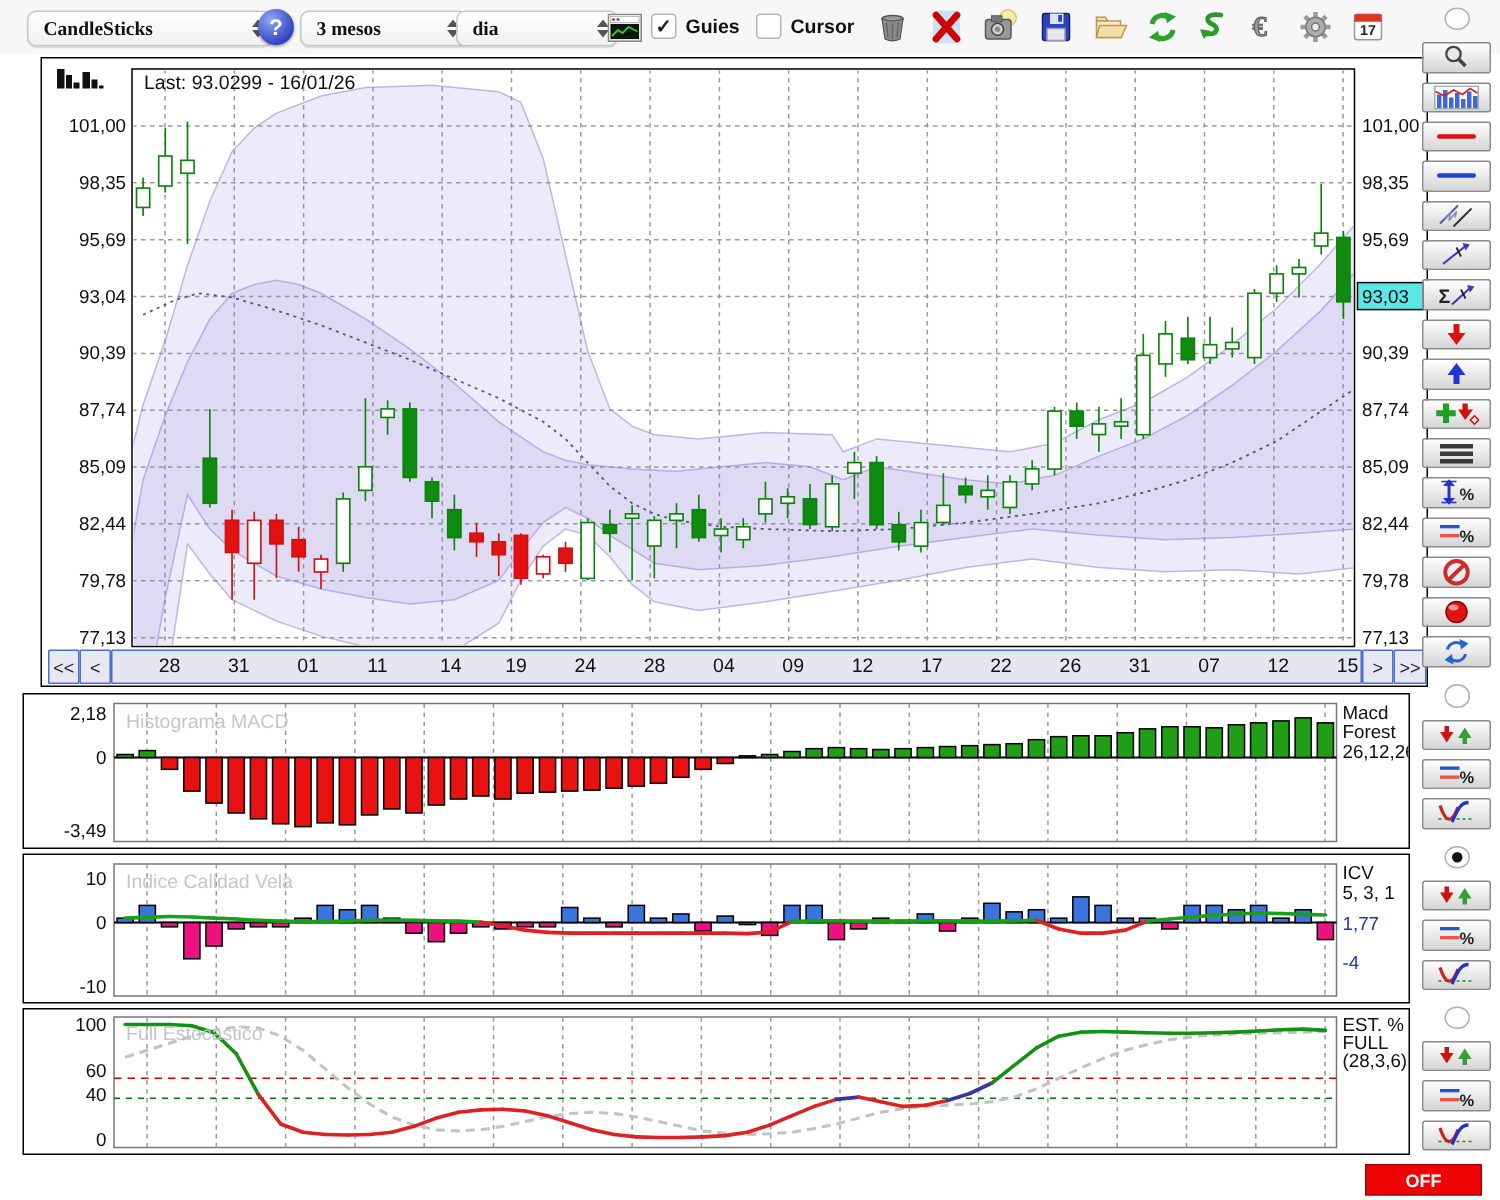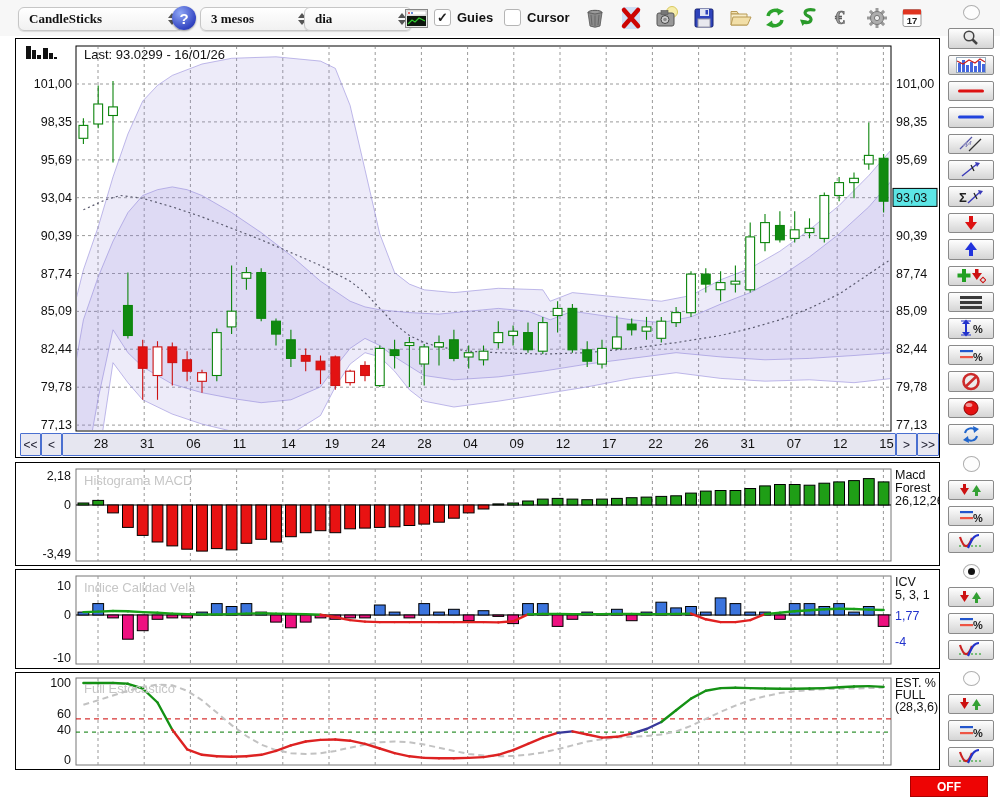--- a/index.html
+++ b/index.html
@@ -20,21 +20,21 @@
     color:#fff;font-weight:bold;font-size:15px;display:flex;align-items:center;justify-content:center;
     box-shadow:0 1px 2px rgba(0,0,0,.4);}
   .check{position:absolute;top:9px;display:flex;align-items:center;gap:6px;font-size:13px;font-weight:bold;color:#111;}
   .check .box{width:15px;height:15px;background:#fff;border:1px solid #b5b5b5;border-radius:3px;
     display:flex;align-items:center;justify-content:center;font-size:13px;color:#222;line-height:1;}
   .check .box .mark{visibility:hidden;}
   .check.checked .box .mark{visibility:visible;}
   .tbtn{position:absolute;top:4px;width:30px;height:28px;display:flex;align-items:center;justify-content:center;}
   
   .panelbox{position:absolute;left:15px;width:923px;border:1px solid #000;background:#fff;}
-  #main-panel{top:38px;height:418px;}
+  #main-panel{top:38px;height:418px;margin-left:12px;}
   #macd-panel{top:462px;height:102px;}
   #icv-panel{top:569px;height:98px;}
   #stoch-panel{top:672px;height:96px;}
   svg{display:block;}
   #corner-icon{position:absolute;left:9px;top:5px;}
   
   .navbar{position:absolute;left:0;bottom:1px;width:923px;height:23px;}
   .navbtn{position:absolute;top:0;height:21px;border:1.5px solid #4a6fd0;background:#e8e8f2;color:#223;
     font-size:12px;display:flex;align-items:center;justify-content:center;border-radius:1px;}
   #nav-strip{position:absolute;left:46px;top:0;width:832px;height:21px;border:1.5px solid #4a6fd0;
@@ -366,21 +366,21 @@
         <text x="880" y="352.2" fill="#111" font-size="12.5" font-family="Liberation Sans, sans-serif">79,78</text>
         <text x="880" y="390.1" fill="#111" font-size="12.5" font-family="Liberation Sans, sans-serif">77,13</text>
       </svg>
     <div class="navbar">
       <div class="navbtn" style="left:4px;width:19px;">&lt;&lt;</div>
       <div class="navbtn" style="left:25px;width:19px;">&lt;</div>
       <div id="nav-strip">
           <div id="nav-dates">
             <span style="left: 28px; transform: none; width: 20px;">28</span>
             <span style="left: 74.2px; transform: none; width: 20px;">31</span>
-            <span style="left: 120.4px; transform: none; width: 20px;">06</span>
+            <span style="left: 120.4px; transform: none; width: 20px;">01</span>
             <span style="left: 166.6px; transform: none; width: 20px;">11</span>
             <span style="left: 212.8px; transform: none; width: 20px; text-align: right;">14</span>
             <span style="left: 259px; transform: none; width: 20px;">19</span>
             <span style="left: 305.2px; transform: none; width: 20px;">24</span>
             <span style="left: 351.4px; transform: none; width: 20px;">28</span>
             <span style="left: 397.6px; transform: none; width: 20px;">04</span>
             <span style="left: 443.8px; transform: none; width: 20px;">09</span>
             <span style="left: 490px; transform: none; width: 20px;">12</span>
             <span style="left: 536.2px; transform: none; width: 20px;">17</span>
             <span style="left: 582.4px; transform: none; width: 20px;">22</span>

